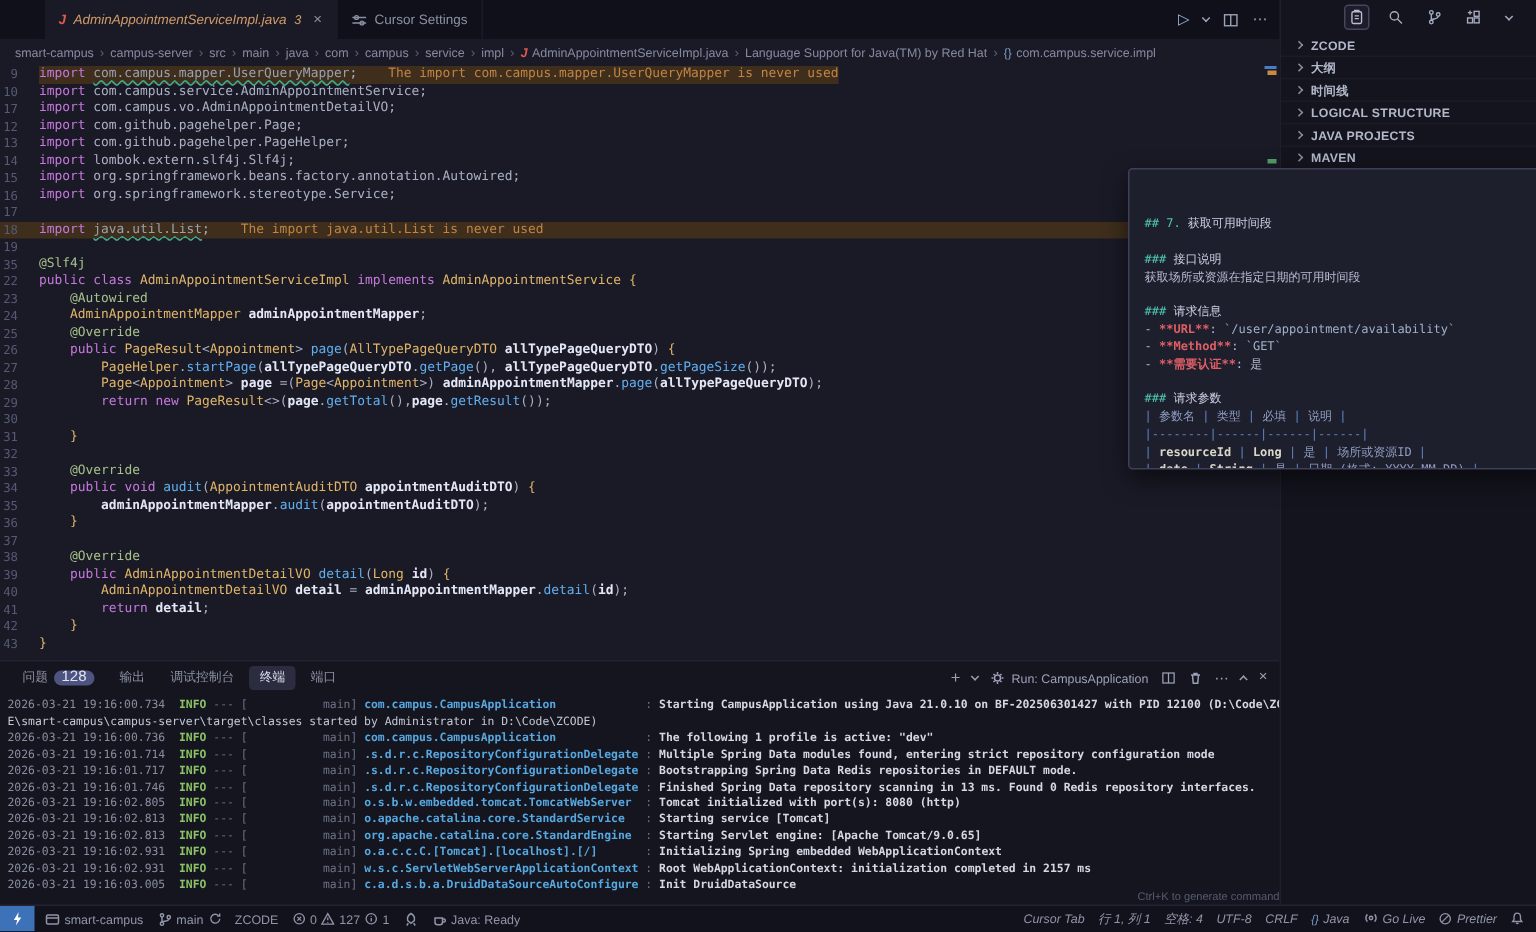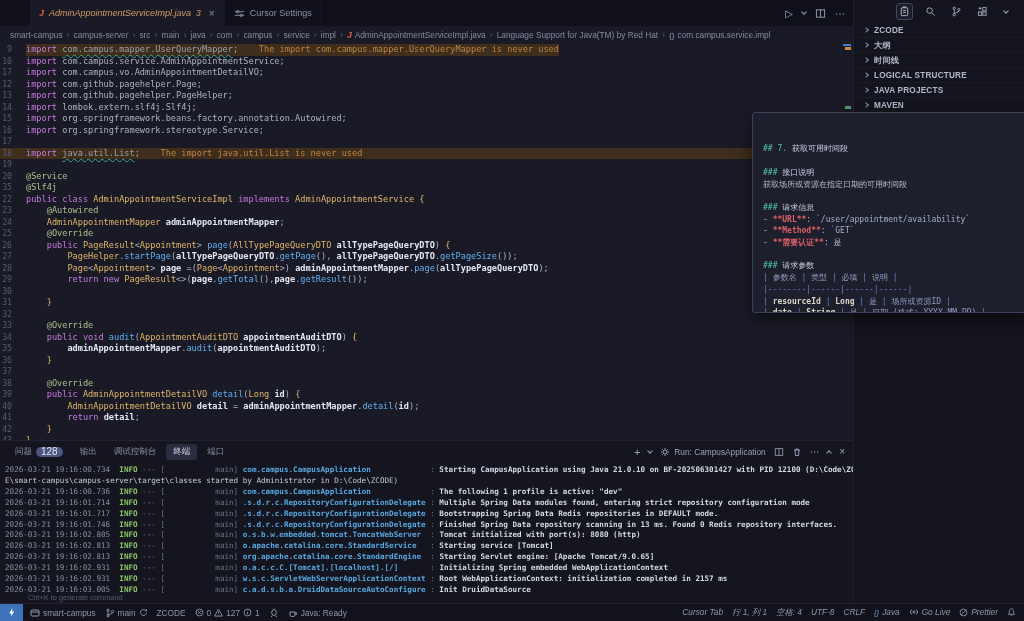--- a/index.html
+++ b/index.html
@@ -57,21 +57,21 @@
   .pbadge{background:#4d5480;color:#e2e6f4;border-radius:7px;padding:0 5px;font-size:10px;line-height:10px;}
   .panel-actions{margin-left:auto;display:flex;align-items:center;gap:8px;color:#9aa0b8;font-size:9.5px;}
   .pa-run{display:flex;align-items:center;gap:4px;font-size:8.3px;color:#9aa0b8;}
   #term{position:absolute;top:24px;left:5px;right:0;font-family:"DejaVu Sans Mono",monospace;font-size:7.6px;line-height:10.9px;white-space:pre;}
   .tm-ts{color:#878da0;}
   .tm-in{color:#8cc265;font-weight:bold;}
   .tm-gy{color:#6b7185;}
   .tm-lg{color:#56a8e0;font-weight:bold;}
   .tm-ms{color:#d4d8e4;font-weight:bold;}
   .tm-pn{color:#c4c8d6;}
-  .term-hint{position:absolute;bottom:1px;left:0;right:0;text-align:left;font-size:7.4px;color:#565c70;margin-left:28px;}
+  .term-hint{position:absolute;bottom:1px;left:0;right:0;text-align:right;font-size:7.4px;color:#565c70;}
   
   .side-icons{height:23px;display:flex;align-items:center;gap:9px;padding:0 0 0 42px;color:#a6acc0;}
   .sic{display:flex;align-items:center;justify-content:center;width:17px;height:17px;border-radius:3px;cursor:pointer;}
   .sic.active{border:1px solid #44465e;background:#1c1c2a;}
   .side-row{height:15px;display:flex;align-items:center;gap:6px;padding-left:10px;font-size:8.2px;font-weight:bold;color:#b2b8ca;border-bottom:1px solid #1b1b27;letter-spacing:.2px;cursor:pointer;}
   .side-row .chev{color:#8a90a4;}
   
   .hover-popup{position:absolute;left:752px;top:112px;width:278px;height:201px;background:#1e1f2d;border:1px solid #3e4059;border-radius:3px;box-shadow:0 6px 16px rgba(0,0,0,.55);z-index:40;padding:7px 0 0 10px;font-family:"DejaVu Sans Mono",monospace;font-size:8px;line-height:11.7px;white-space:pre;overflow:hidden;}
   .pv-md{color:#4ec9b0;}
   .pv-hd{color:#c9cee0;}
@@ -179,21 +179,20 @@
           <div class="cl"><span class="ln">10</span><span class="lc"><span class="tk-kw">import </span><span class="tk-pl">com.campus.service.AdminAppointmentService;</span></span></div>
           <div class="cl"><span class="ln">17</span><span class="lc"><span class="tk-kw">import </span><span class="tk-pl">com.campus.vo.AdminAppointmentDetailVO;</span></span></div>
           <div class="cl"><span class="ln">12</span><span class="lc"><span class="tk-kw">import </span><span class="tk-pl">com.github.pagehelper.Page;</span></span></div>
           <div class="cl"><span class="ln">13</span><span class="lc"><span class="tk-kw">import </span><span class="tk-pl">com.github.pagehelper.PageHelper;</span></span></div>
           <div class="cl"><span class="ln">14</span><span class="lc"><span class="tk-kw">import </span><span class="tk-pl">lombok.extern.slf4j.Slf4j;</span></span></div>
           <div class="cl"><span class="ln">15</span><span class="lc"><span class="tk-kw">import </span><span class="tk-pl">org.springframework.beans.factory.annotation.Autowired;</span></span></div>
           <div class="cl"><span class="ln">16</span><span class="lc"><span class="tk-kw">import </span><span class="tk-pl">org.springframework.stereotype.Service;</span></span></div>
           <div class="cl"><span class="ln">17</span><span class="lc"></span></div>
           <div class="cl hl-full"><span class="ln">18</span><span class="lc"><span class="tk-kw">import </span><span class="tk-un">java.util.List</span><span class="tk-pl">;</span><span class="tk-pl">    </span><span class="tk-hi">The import java.util.List is never used</span></span></div>
           <div class="cl"><span class="ln">19</span><span class="lc"></span></div>
-          <div class="cl"><span class="ln">20</span><span class="lc"><span class="tk-an">@Service</span></span></div>
           <div class="cl"><span class="ln">35</span><span class="lc"><span class="tk-an">@Slf4j</span></span></div>
           <div class="cl"><span class="ln">22</span><span class="lc"><span class="tk-kw">public class </span><span class="tk-ty">AdminAppointmentServiceImpl</span><span class="tk-kw"> implements </span><span class="tk-ty">AdminAppointmentService</span><span class="tk-pl"> </span><span class="tk-br">{</span></span></div>
           <div class="cl"><span class="ln">23</span><span class="lc"><span class="tk-pl">    </span><span class="tk-an">@Autowired</span></span></div>
           <div class="cl"><span class="ln">24</span><span class="lc"><span class="tk-pl">    </span><span class="tk-ty">AdminAppointmentMapper</span><span class="tk-pl"> </span><span class="tk-va">adminAppointmentMapper</span><span class="tk-pl">;</span></span></div>
           <div class="cl"><span class="ln">25</span><span class="lc"><span class="tk-pl">    </span><span class="tk-an">@Override</span></span></div>
           <div class="cl"><span class="ln">26</span><span class="lc"><span class="tk-pl">    </span><span class="tk-kw">public </span><span class="tk-ty">PageResult</span><span class="tk-pl">&lt;</span><span class="tk-ty">Appointment</span><span class="tk-pl">&gt; </span><span class="tk-fn">page</span><span class="tk-pl">(</span><span class="tk-ty">AllTypePageQueryDTO</span><span class="tk-pl"> </span><span class="tk-va">allTypePageQueryDTO</span><span class="tk-pl">) </span><span class="tk-br">{</span></span></div>
           <div class="cl"><span class="ln">27</span><span class="lc"><span class="tk-pl">        </span><span class="tk-ty">PageHelper</span><span class="tk-pl">.</span><span class="tk-fn">startPage</span><span class="tk-pl">(</span><span class="tk-va">allTypePageQueryDTO</span><span class="tk-pl">.</span><span class="tk-fn">getPage</span><span class="tk-pl">(), </span><span class="tk-va">allTypePageQueryDTO</span><span class="tk-pl">.</span><span class="tk-fn">getPageSize</span><span class="tk-pl">());</span></span></div>
           <div class="cl"><span class="ln">28</span><span class="lc"><span class="tk-pl">        </span><span class="tk-ty">Page</span><span class="tk-pl">&lt;</span><span class="tk-ty">Appointment</span><span class="tk-pl">&gt; </span><span class="tk-va">page</span><span class="tk-pl"> =(</span><span class="tk-ty">Page</span><span class="tk-pl">&lt;</span><span class="tk-ty">Appointment</span><span class="tk-pl">&gt;) </span><span class="tk-va">adminAppointmentMapper</span><span class="tk-pl">.</span><span class="tk-fn">page</span><span class="tk-pl">(</span><span class="tk-va">allTypePageQueryDTO</span><span class="tk-pl">);</span></span></div>
           <div class="cl"><span class="ln">29</span><span class="lc"><span class="tk-pl">        </span><span class="tk-kw">return new </span><span class="tk-ty">PageResult</span><span class="tk-pl">&lt;&gt;(</span><span class="tk-va">page</span><span class="tk-pl">.</span><span class="tk-fn">getTotal</span><span class="tk-pl">(),</span><span class="tk-va">page</span><span class="tk-pl">.</span><span class="tk-fn">getResult</span><span class="tk-pl">());</span></span></div>
           <div class="cl"><span class="ln">30</span><span class="lc"></span></div>

